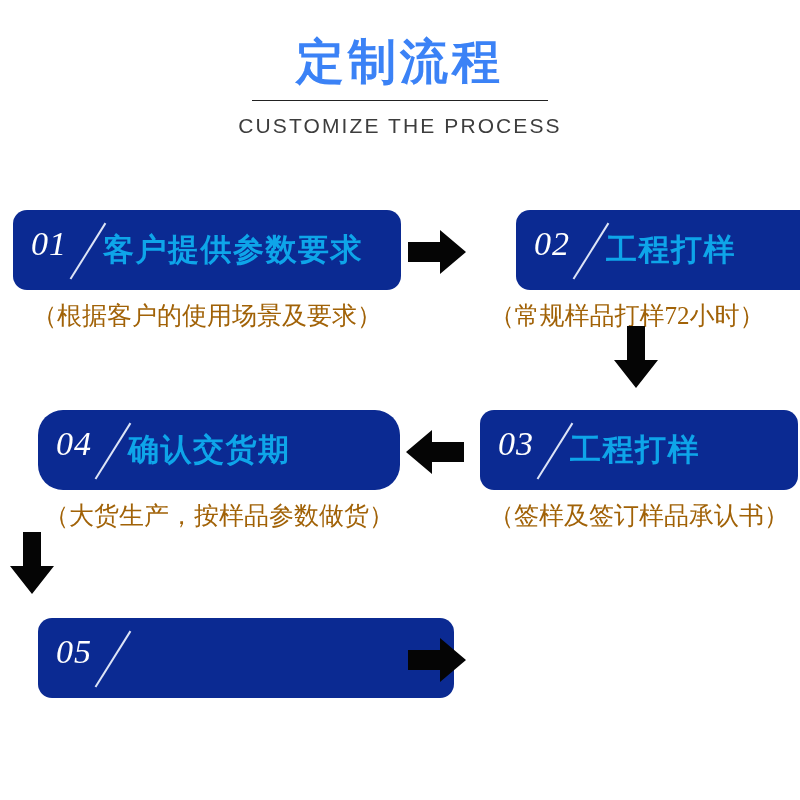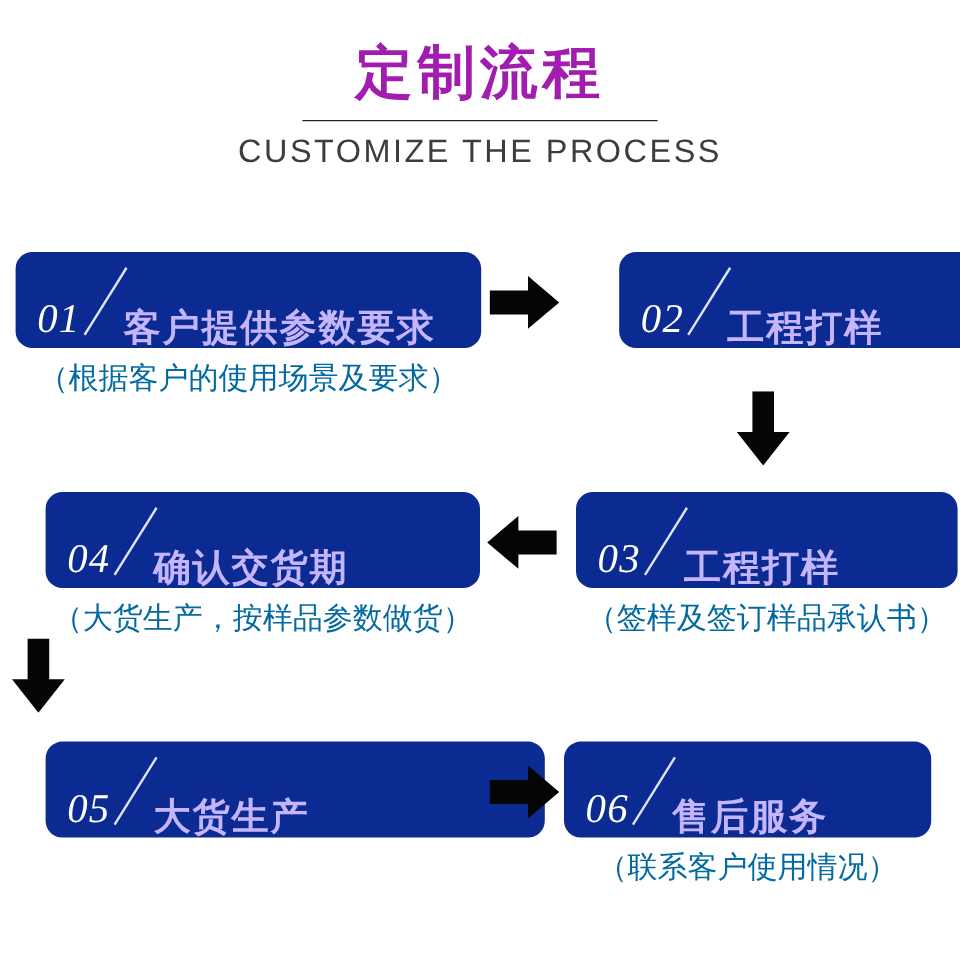--- a/index.html
+++ b/index.html
@@ -20,33 +20,33 @@
     width: 800px;
     padding-top: 34px;
     text-align: center;
   }
   .header-title {
     font-family: "Liberation Sans", sans-serif;
     font-weight: bold;
     font-size: 48px;
     line-height: 56px;
     letter-spacing: 4px;
-    color: #a21caf;
+    color: #3b82f6;
     margin: 0;
   }
   .header-rule {
     width: 296px;
     height: 1px;
     background: #222222;
     margin: 10px auto 0 auto;
   }
   .header-subtitle {
     font-family: "Liberation Sans", sans-serif;
     font-weight: normal;
-    font-size: 27px;
+    font-size: 21px;
     line-height: 26px;
     letter-spacing: 2.1px;
     color: #3d3d3d;
     margin: 12px 0 0 0;
   }
 
   
   .flow {
     position: absolute;
     top: 196px;
@@ -61,21 +61,21 @@
   .flow-row.row3 { height: 190px; }
 
   .step {
     position: absolute;
   }
   .step-box {
     background: #0b2a92;
     border-radius: 14px;
     height: 80px;
     display: flex;
-    align-items: flex-end;
+    align-items: center;
     box-sizing: border-box;
     padding-left: 18px;
     position: relative;
     overflow: hidden;
   }
   .step-num {
     font-family: "Liberation Serif", serif;
     font-style: italic;
     font-size: 34px;
     line-height: 34px;
@@ -93,42 +93,42 @@
     transform: rotate(32deg);
     left: 74px;
     top: 8px;
     opacity: .95;
   }
   .step-title {
     font-family: "Liberation Sans", sans-serif;
     font-weight: bold;
     font-size: 31px;
     line-height: 34px;
-    color: #c4b5fd;
+    color: #0ea5e9;
     letter-spacing: 1.5px;
     margin-left: 36px;
     white-space: nowrap;
   }
   .step-caption {
     font-family: "Liberation Serif", serif;
     font-size: 25px;
     line-height: 30px;
-    color: #0369a1;
+    color: #a16207;
     white-space: nowrap;
     margin-top: 11px;
     text-align: center;
   }
 
   
   .s01 { left: 13px;  top: 14px;  width: 388px; }
   .s01 .step-box { width: 388px; }
   .s02 { left: 468px; top: 14px;  width: 318px; }
   .s02 .step-box { width: 359px; margin-left: 48px; }
   .s04 { left: 38px;  top: 14px;  width: 362px; }
-  .s04 .step-box { width: 362px; }
+  .s04 .step-box { width: 362px; border-radius: 25px; }
   .s03 { left: 480px; top: 14px;  width: 318px; }
   .s03 .step-box { width: 318px; }
   .s05 { left: 38px;  top: 22px;  width: 362px; }
   .s05 .step-box { width: 416px; }
   .s06 { left: 470px; top: 22px;  width: 306px; }
   .s06 .step-box { width: 306px; }
 
   
   .arrow {
     position: absolute;
@@ -169,20 +169,21 @@
         <path d="M0 14 L32 14 L32 2 L58 24 L32 46 L32 34 L0 34 Z" fill="#050505"></path>
       </svg>
     </div>
 
     <div class="step s02">
       <div class="step-box">
         <span class="step-num">02</span>
         <span class="step-slash"></span>
         <span class="step-title">工程打样</span>
       </div>
+      <div class="step-caption">（常规样品打样72小时）</div>
     </div>
 
     <div class="arrow arrow-down-right">
       <svg width="48" height="62" viewBox="0 0 48 62" aria-hidden="true">
         <path d="M15 0 L33 0 L33 34 L46 34 L24 62 L2 34 L15 34 Z" fill="#050505"></path>
       </svg>
     </div>
 
   </div>
 
@@ -219,34 +220,25 @@
     </div>
 
   </div>
 
   <div class="flow-row row3">
 
     <div class="step s05">
       <div class="step-box">
         <span class="step-num">05</span>
         <span class="step-slash"></span>
-        <span class="step-title">大货生产</span>
       </div>
     </div>
 
     <div class="arrow arrow-r3">
       <svg width="58" height="48" viewBox="0 0 58 48" aria-hidden="true">
         <path d="M0 14 L32 14 L32 2 L58 24 L32 46 L32 34 L0 34 Z" fill="#050505"></path>
       </svg>
     </div>
 
-    <div class="step s06">
-      <div class="step-box">
-        <span class="step-num">06</span>
-        <span class="step-slash"></span>
-        <span class="step-title">售后服务</span>
-      </div>
-      <div class="step-caption">（联系客户使用情况）</div>
-    </div>
 
   </div>
 
 </div>
 
 </body></html>

